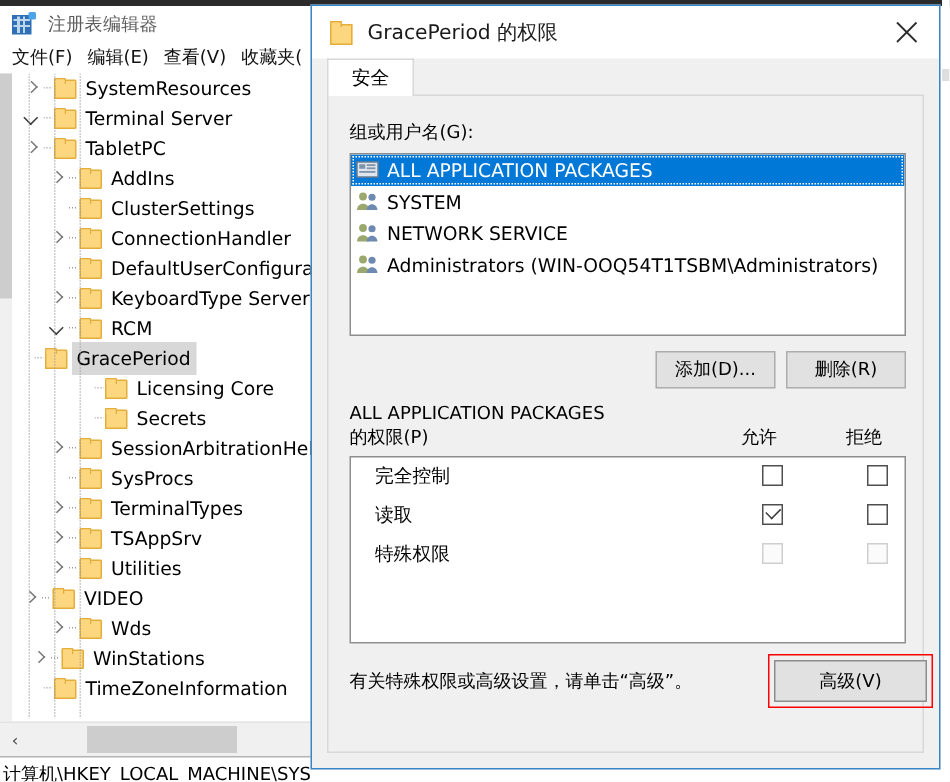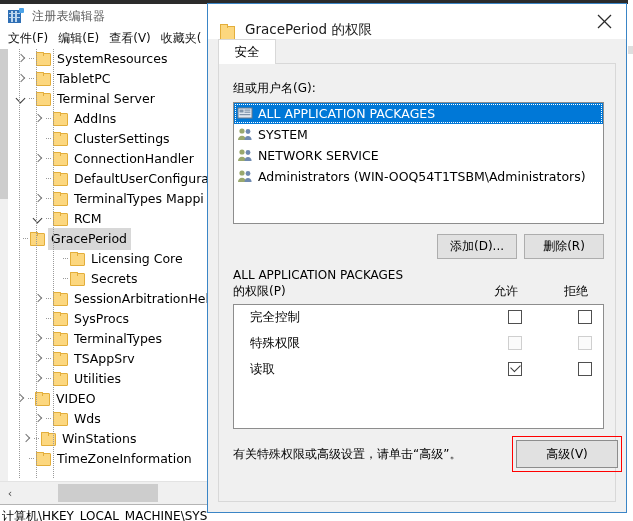--- a/index.html
+++ b/index.html
@@ -160,21 +160,21 @@
     position: absolute; left: 207px; top: 3px;
     width: 420px; height: 510px;
     background: #f0f0f0;
     border: 1px solid #3a85c6;
     box-sizing: border-box;
     font-size: 12px; color: #000;
   }
   .dlg-titlebar {
     position: absolute; left: 0; top: 0; right: 0; height: 35px;
     background: #ffffff;
-    display: flex; align-items: flex-end;
+    display: flex; align-items: center;
   }
   .dlg-ticon {
     width: 16px; height: 15px; margin-left: 12px; margin-right: 9px;
     position: relative; flex: 0 0 auto;
   }
   .dlg-ticon::before {
     content: ""; position: absolute; left: 0; top: 2px;
     width: 13px; height: 12px; background: #fcd77f; border: 1px solid #e3ae3b;
   }
   .dlg-ticon::after {
@@ -340,31 +340,31 @@
       </div>
 
       <div class="tree" id="tree">
           <div class="node" style="padding-left: 6px;">
             <div class="twisty collapsed"></div>
             <div class="dots"></div>
             <div class="folder"></div>
             <span class="lbl">SystemResources</span>
           </div>
           <div class="node" style="padding-left: 6px;">
+            <div class="twisty expanded"></div>
+            <div class="dots"></div>
+            <div class="folder"></div>
+            <span class="lbl">Terminal Server</span>
+          </div>
+          <div class="node" style="padding-left: 6px;">
             <div class="twisty collapsed"></div>
             <div class="dots"></div>
             <div class="folder"></div>
             <span class="lbl">TabletPC</span>
           </div>
-          <div class="node" style="padding-left: 6px;">
-            <div class="twisty expanded"></div>
-            <div class="dots"></div>
-            <div class="folder"></div>
-            <span class="lbl">Terminal Server</span>
-          </div>
           <div class="node" style="padding-left: 23px;">
             <div class="twisty collapsed"></div>
             <div class="dots"></div>
             <div class="folder"></div>
             <span class="lbl">AddIns</span>
           </div>
           <div class="node" style="padding-left: 23px;">
             <div class="twisty leaf"></div>
             <div class="dots"></div>
             <div class="folder"></div>
@@ -379,21 +379,21 @@
           <div class="node" style="padding-left: 23px;">
             <div class="twisty leaf"></div>
             <div class="dots"></div>
             <div class="folder"></div>
             <span class="lbl">DefaultUserConfigurat</span>
           </div>
           <div class="node" style="padding-left: 23px;">
             <div class="twisty collapsed"></div>
             <div class="dots"></div>
             <div class="folder"></div>
-            <span class="lbl">TerminalTypes Mappi</span>
+            <span class="lbl">KeyboardType Server</span>
           </div>
           <div class="node" style="padding-left: 23px;">
             <div class="twisty expanded"></div>
             <div class="dots"></div>
             <div class="folder"></div>
             <span class="lbl">RCM</span>
           </div>
           <div class="node selected" style="">
             <div class="twisty leaf"></div>
             <div class="dots"></div>
@@ -566,31 +566,31 @@
       <div class="col-allow">允许</div>
       <div class="col-deny">拒绝</div>
 
       <div class="permbox" id="permbox">
           <div class="prow">
             <div class="pname">完全控制</div>
             <div class="cb allow"></div>
             <div class="cb deny"></div>
           </div>
           <div class="prow">
-            <div class="pname dim">特殊权限</div>
-            <div class="cb allow dim"></div>
-            <div class="cb deny dim"></div>
-          </div>
-          <div class="prow">
             <div class="pname">读取</div>
             <div class="cb allow">
               <div class="tick"></div>
             </div>
             <div class="cb deny"></div>
           </div>
+          <div class="prow">
+            <div class="pname dim">特殊权限</div>
+            <div class="cb allow dim"></div>
+            <div class="cb deny dim"></div>
+          </div>
         </div>
 
       <div class="hint">有关特殊权限或高级设置，请单击“高级”。</div>
 
       <div class="btn-adv-wrap">
         <div class="btn-adv">高级(V)</div>
       </div>
 
     </div>
   </div>

